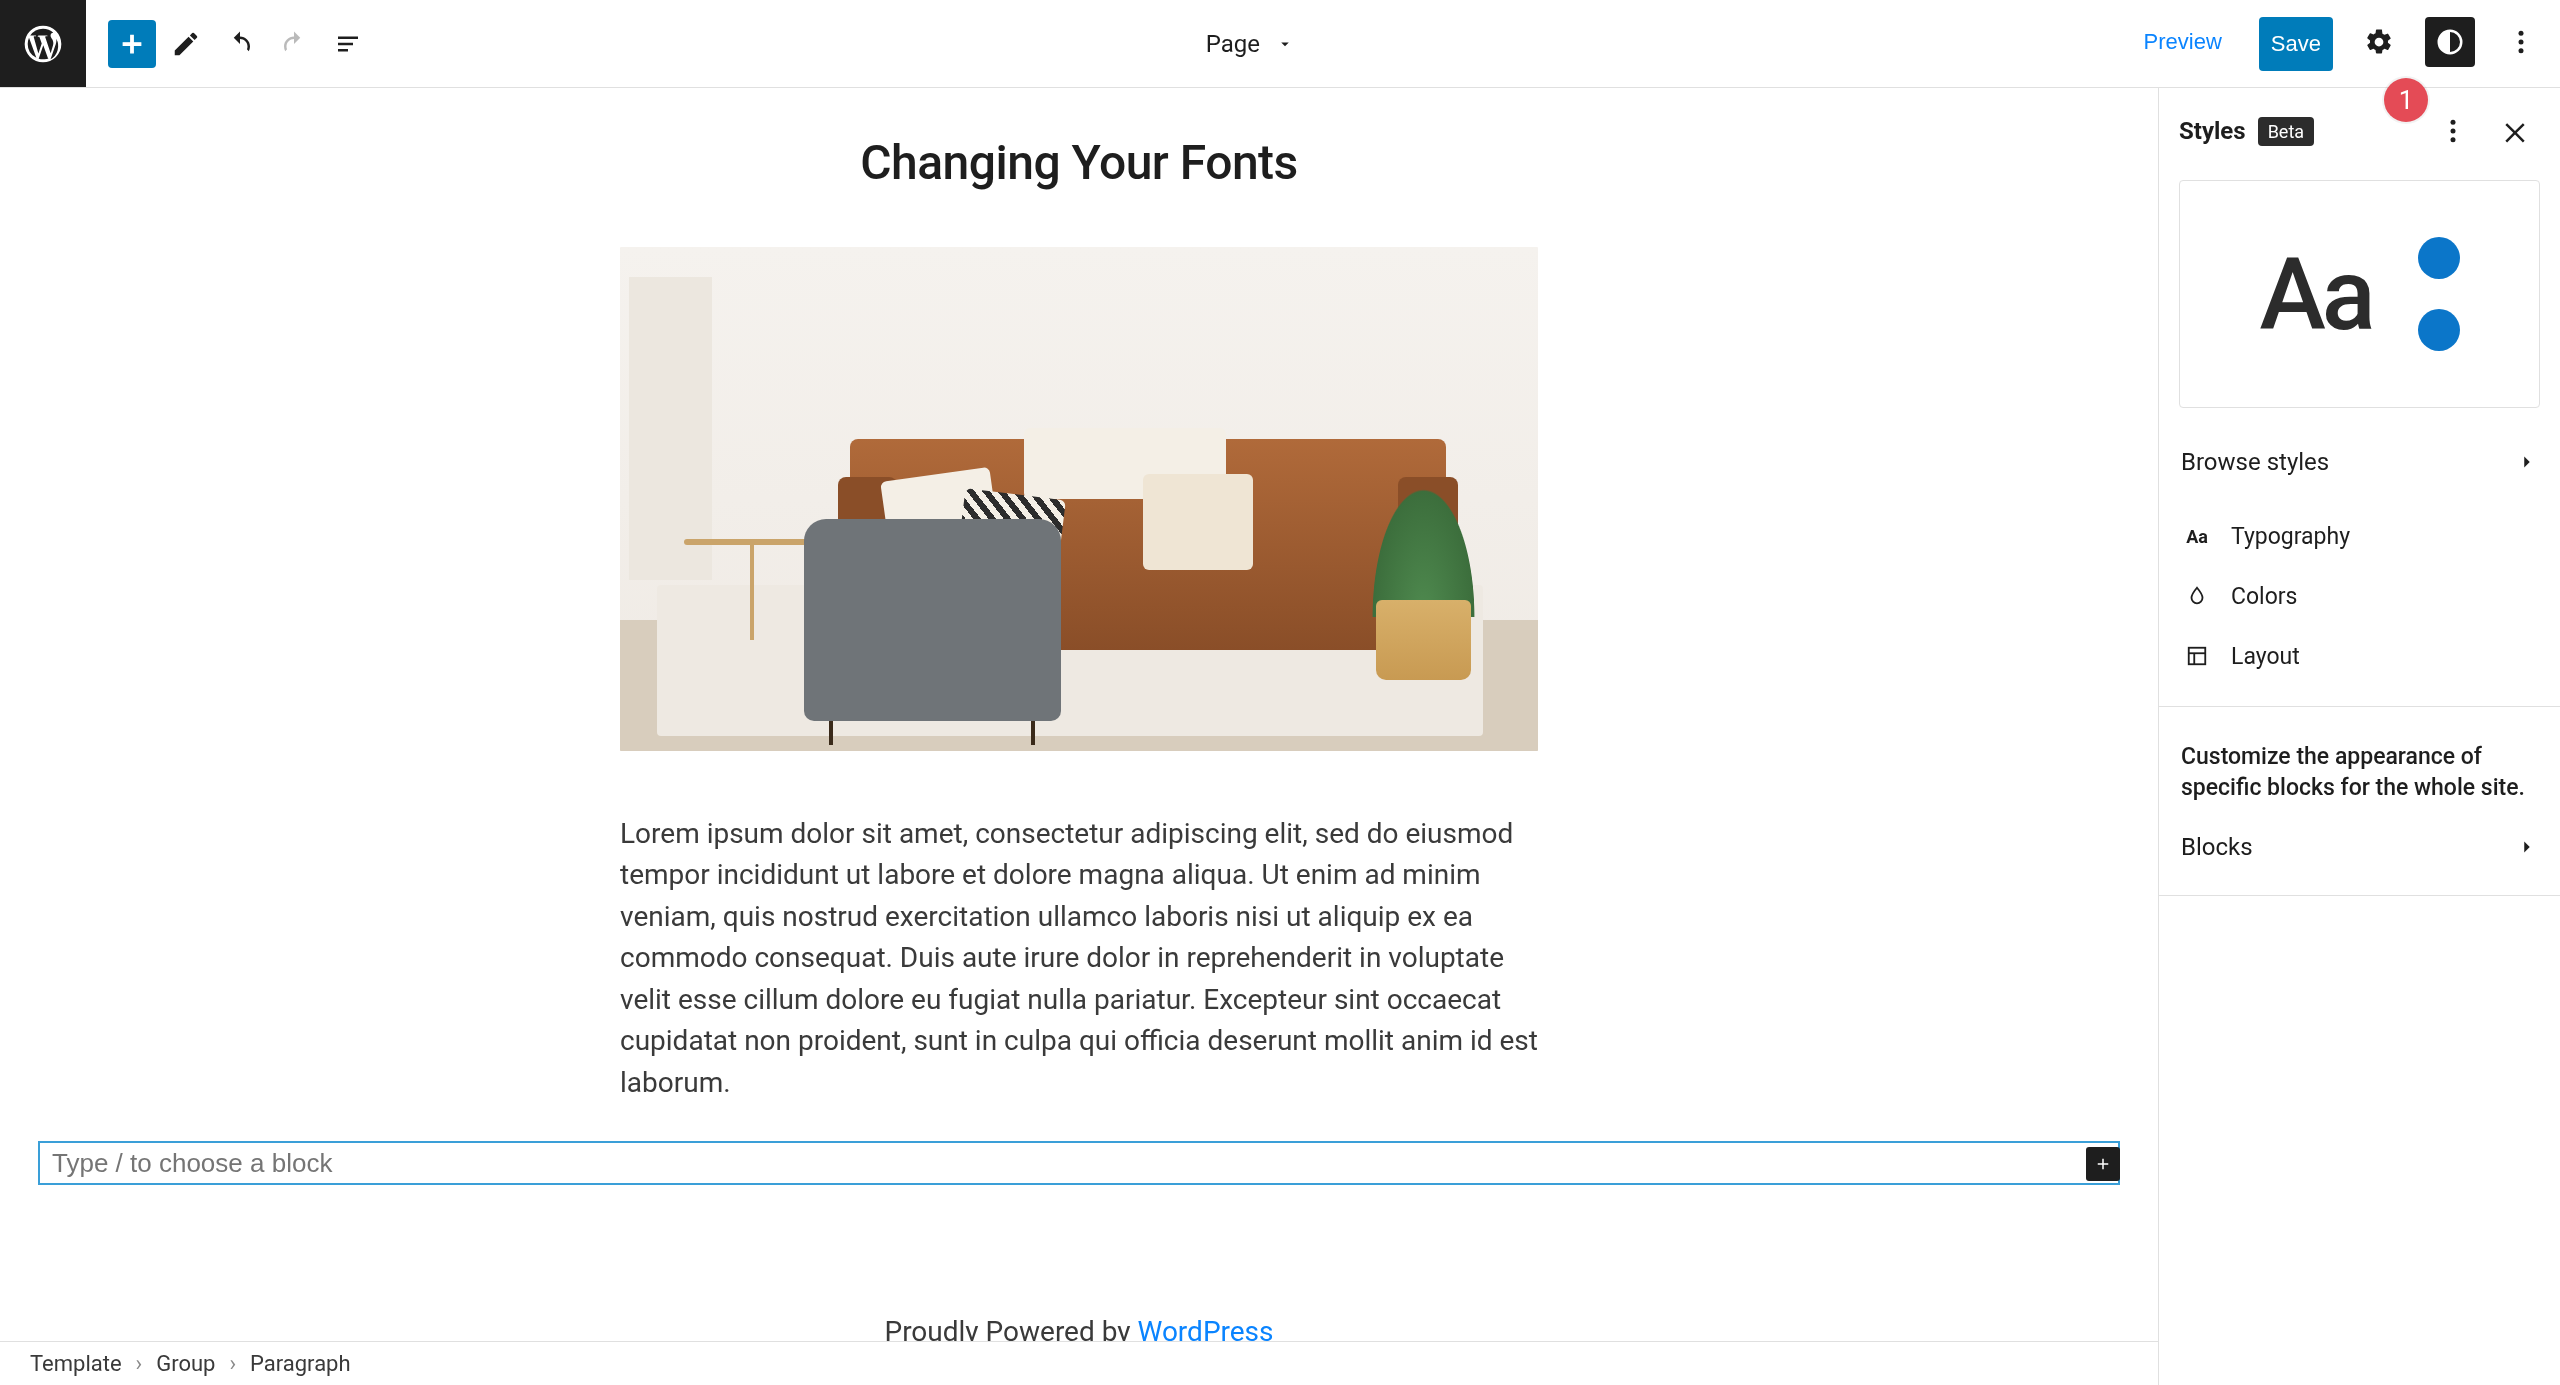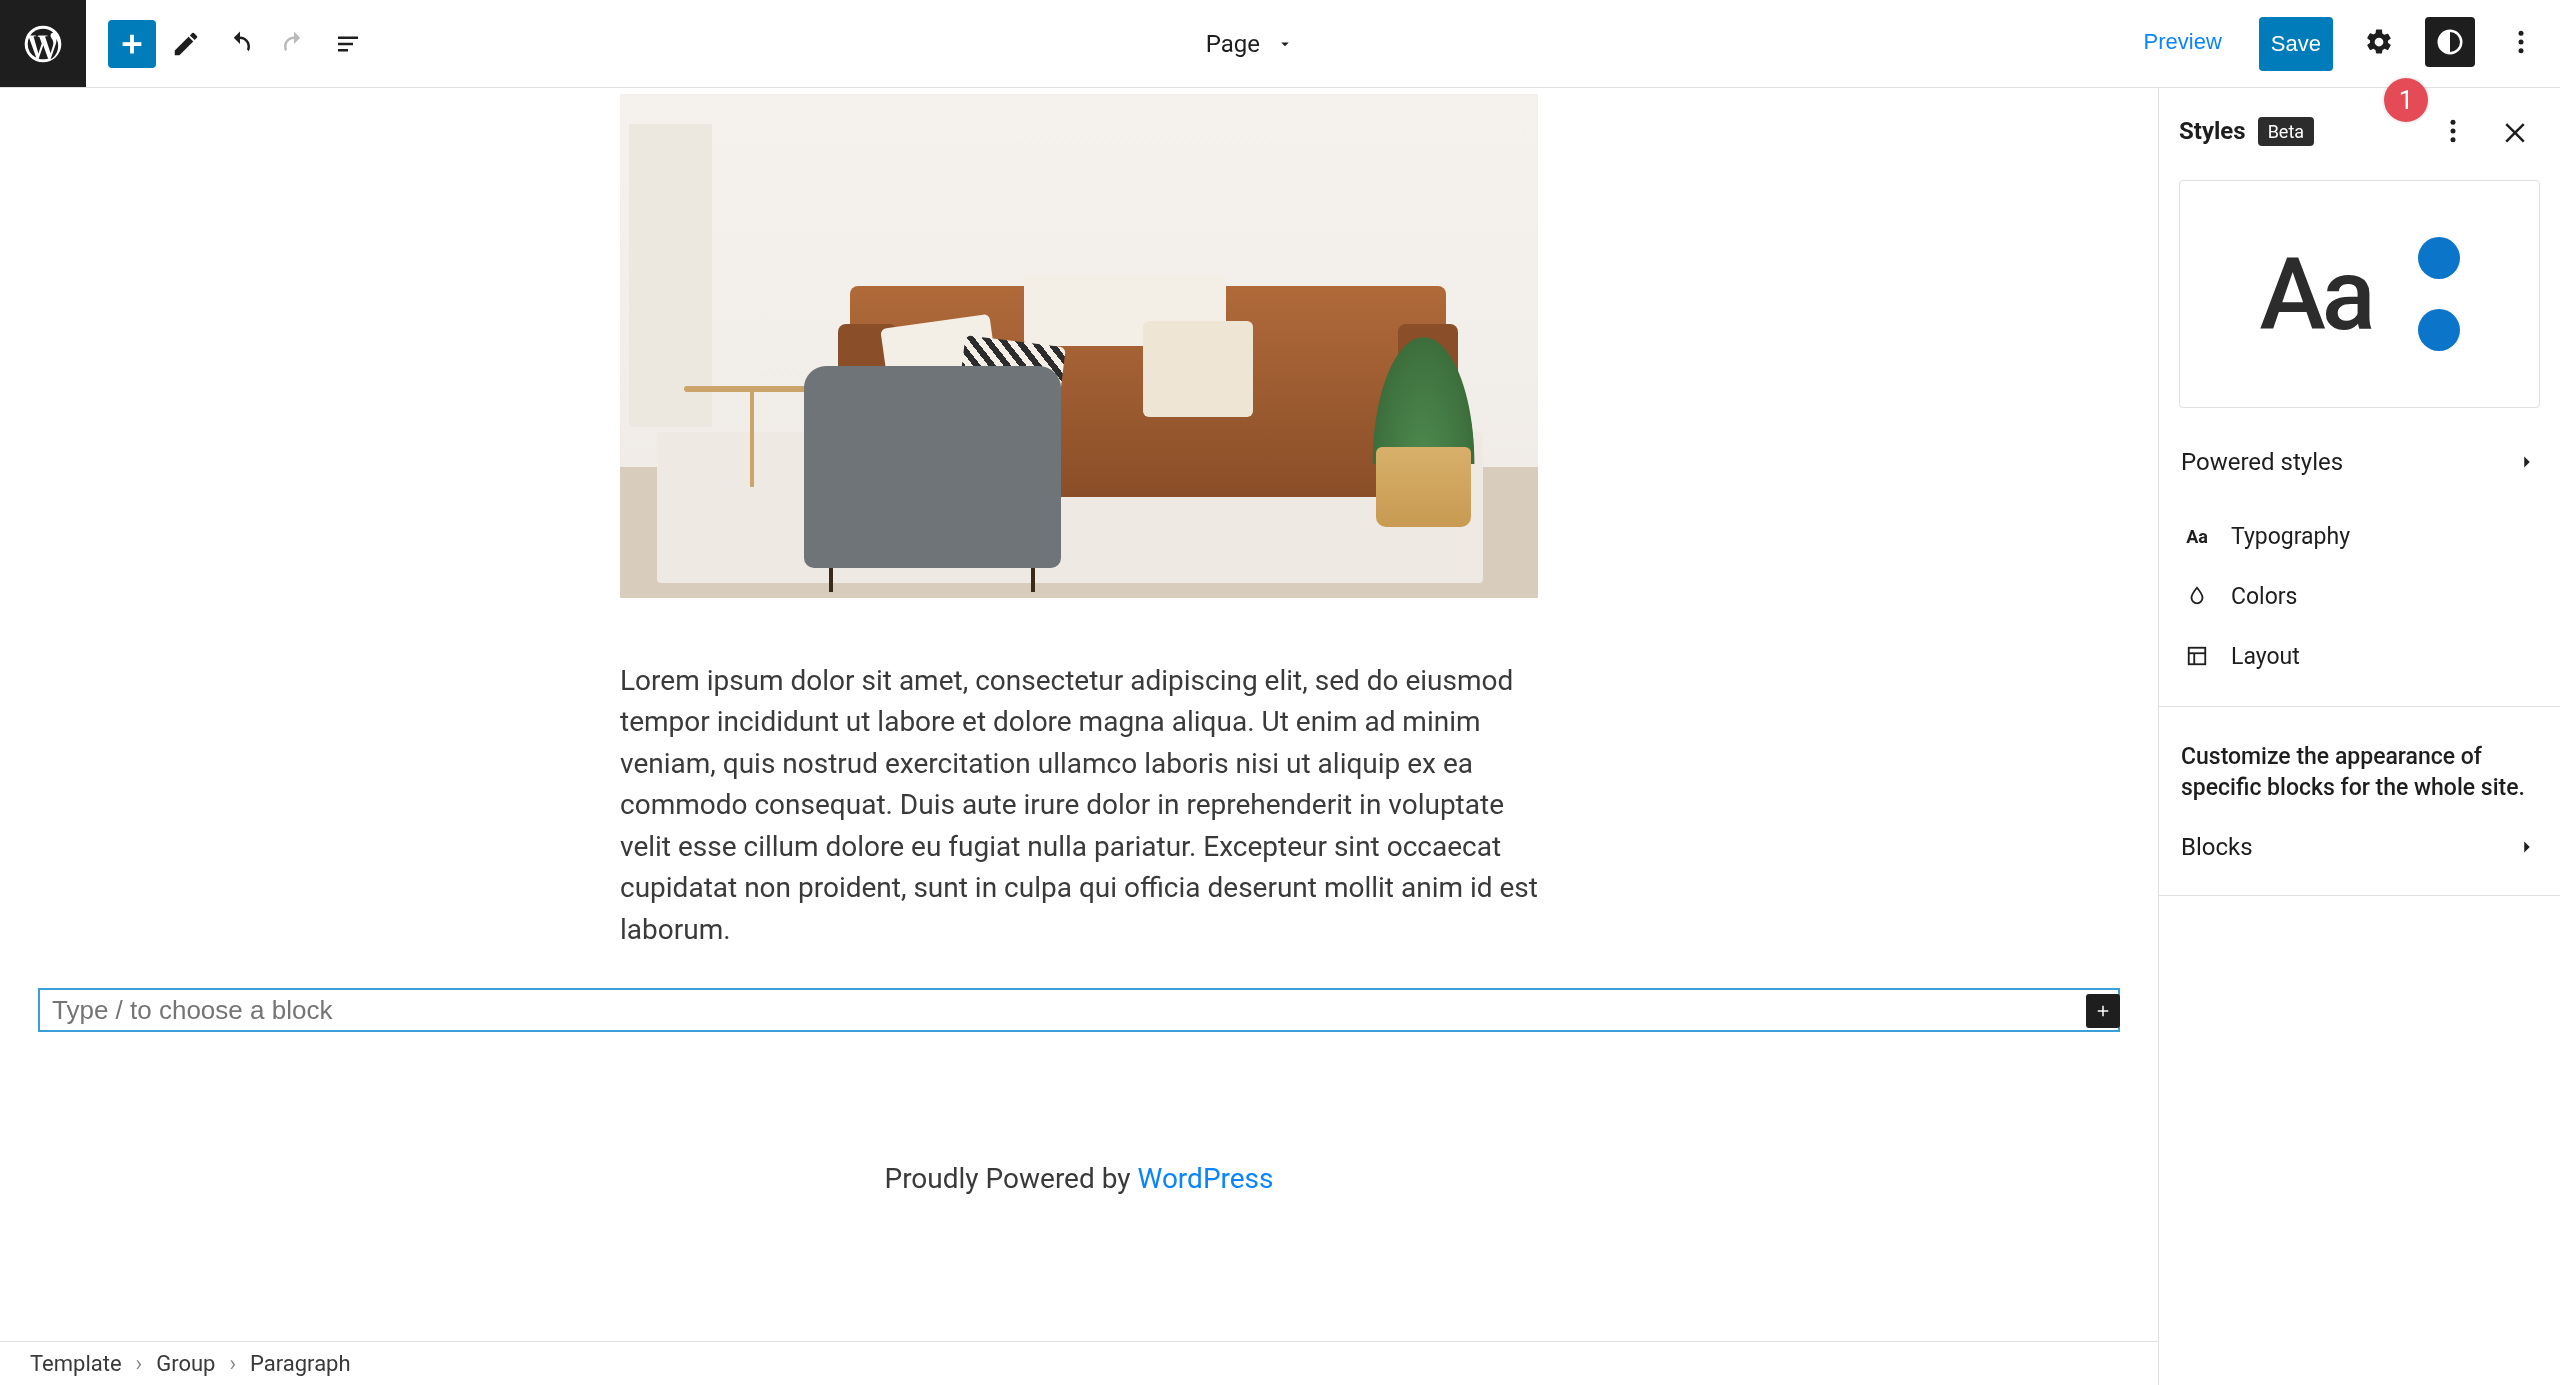--- a/index.html
+++ b/index.html
@@ -311,20 +311,21 @@
         <svg viewBox="0 0 24 24">
             <circle cx="12" cy="5" r="2" fill="#1e1e1e"></circle>
             <circle cx="12" cy="12" r="2" fill="#1e1e1e"></circle>
             <circle cx="12" cy="19" r="2" fill="#1e1e1e"></circle>
           </svg>
       </button>
     </div>
   </div>
 
   <div class="canvas">
+    <h1 class="page-title">Changing Your Fonts</h1>
 
     <div class="hero">
       <div class="wall"></div>
       <div class="floor"></div>
       <div class="rug"></div>
       <div class="shelf"></div>
       <div class="sofa"></div>
       <div class="throw"></div>
       <div class="pillow1"></div>
       <div class="pillow2"></div>
@@ -382,21 +383,21 @@
 
     <div class="preview-card">
       <span class="aa">Aa</span>
       <div class="dots">
         <span class="dot"></span>
         <span class="dot"></span>
       </div>
     </div>
 
     <div class="sb-row">
-      <span>Powered styles</span>
+      <span>Browse styles</span>
       <svg width="22" height="22" viewBox="0 0 24 24">
           <path fill="#1e1e1e" d="M9 6l6 6-6 6z"></path>
         </svg>
     </div>
 
     <div class="sb-list">
       <div class="sb-item">
         <span class="ic" style="font-weight:700;font-size:18px;">Aa</span>
         <span>Typography</span>
       </div>

